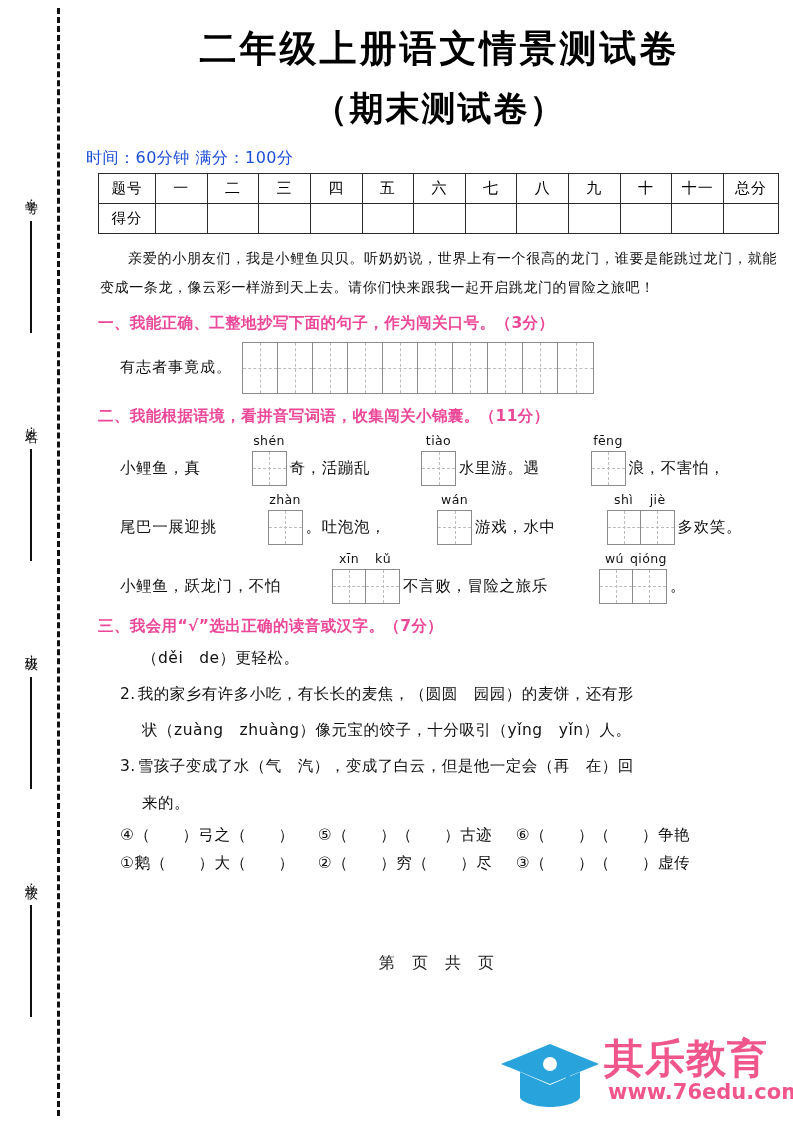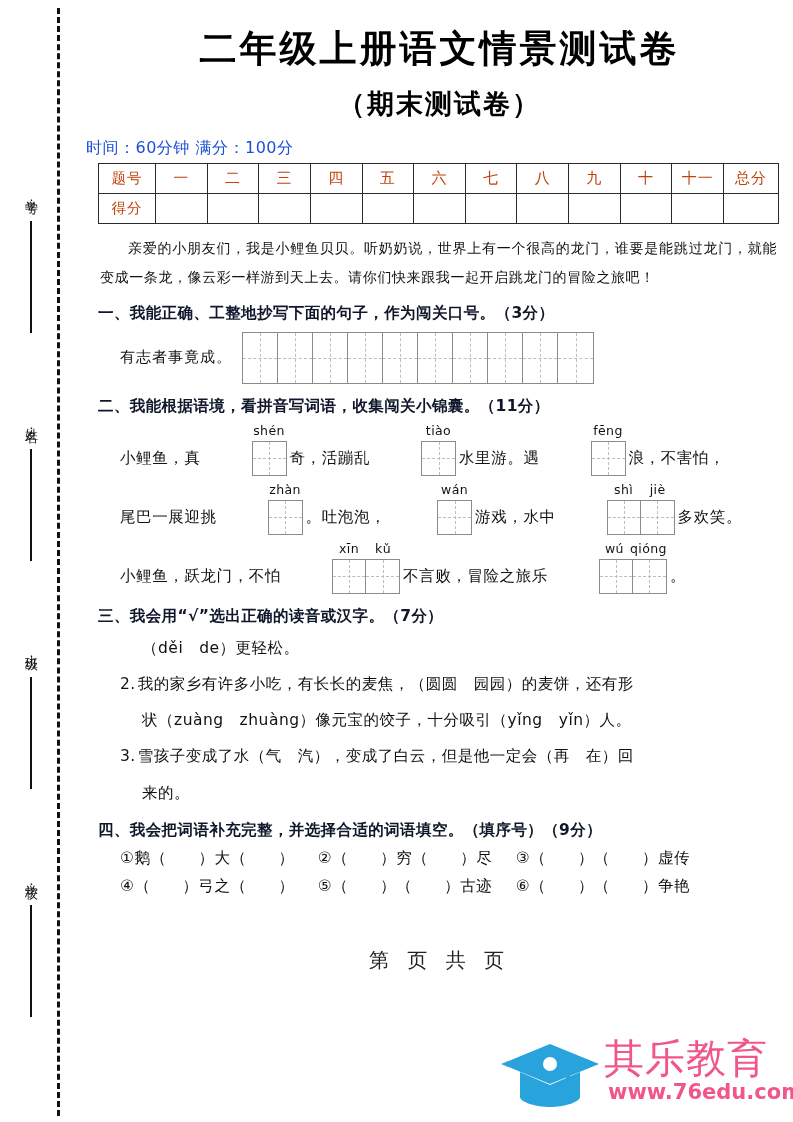--- a/index.html
+++ b/index.html
@@ -62,21 +62,21 @@
     text-align: center;
     font-size: 37px;
     font-weight: 700;
     letter-spacing: 3px;
     line-height: 1.25;
     color: #000;
   }
   #title-sub {
     margin: 14px 0 0 0;
     text-align: center;
-    font-size: 27px;
+    font-size: 34px;
     font-weight: 700;
     letter-spacing: 2px;
     color: #000;
   }
   #exam-meta {
     margin: 16px 30px 4px 0;
     text-align: left;
     font-size: 16px;
     letter-spacing: 0.5px;
     color: #1d4ed8;
@@ -89,41 +89,41 @@
     border-collapse: collapse;
     table-layout: fixed;
   }
   table#score-table td {
     border: 1px solid #2b2b2b;
     height: 27px;
     text-align: center;
     vertical-align: middle;
     font-size: 15px;
     letter-spacing: 1px;
-    color: #c2410c;
+    color: #000000;
   }
   table#score-table td.rowhead { width: 54px; font-size: 14.5px; }
   table#score-table td.total { width: 52px; }
 
   
   .para {
     margin: 10px 16px 0 14px;
     font-size: 14px;
     line-height: 2.02;
     text-indent: 2em;
     text-align: justify;
     letter-spacing: 0.6px;
     color: #111;
   }
   .qhead {
     margin: 12px 0 0 12px;
     font-size: 15.5px;
     font-weight: 700;
     letter-spacing: 0.4px;
-    color: #0f172a;
+    color: #ec4899;
   }
   .qline {
     margin: 6px 0 0 34px;
     font-size: 15.5px;
     line-height: 1.95;
     letter-spacing: 0.5px;
     color: #111;
   }
   .qline .num { margin-right: 2px; }
   .indent2 { margin-left: 56px; }
@@ -210,39 +210,39 @@
   
   #watermark {
     position: absolute;
     left: 498px; top: 1036px;
     width: 290px; height: 74px;
     pointer-events: none;
   }
   #wm-logo { position: absolute; left: 0; top: 4px; }
   #wm-brand {
     position: absolute; left: 106px; top: 0;
-    font-size: 40px; font-weight: 400;
+    font-size: 40px; font-weight: 700;
     color: #f0568c;
     letter-spacing: 1px;
     line-height: 44px;
     white-space: nowrap;
   }
   #wm-url {
     position: absolute; left: 110px; top: 44px;
     font-size: 21px; font-weight: 700;
     color: #f0568c;
     letter-spacing: 0px;
     white-space: nowrap;
   }
 
   #footer {
     position: absolute;
     left: 0; right: 0; bottom: 16px;
     text-align: center;
-    font-size: 20px;
+    font-size: 16px;
     letter-spacing: 6px;
     color: #222;
   }
 </style>
 </head>
 <body>
 
 <div id="seal-margin">
   <div class="seal-dash"></div>
 
@@ -421,30 +421,29 @@
   <div class="qline indent2">（děi　de）更轻松。</div>
   <div class="qline">
     <span class="num">2.</span><span>我的家乡有许多小吃，有长长的麦焦，（圆圆　园园）的麦饼，还有形</span>
   </div>
   <div class="qline indent2">状（zuàng　zhuàng）像元宝的饺子，十分吸引（yǐng　yǐn）人。</div>
   <div class="qline">
     <span class="num">3.</span><span>雪孩子变成了水（气　汽），变成了白云，但是他一定会（再　在）回</span>
   </div>
   <div class="qline indent2">来的。</div>
 
-  <div class="qhead">四、我会把词语补充完整，并选择合适的词语填空。（填序号）（9分）</div>
+  <div class="fillrow">
+    <span class="item"><span>④</span><span>（　　）弓之（　　）</span></span>
+    <span class="item"><span>⑤</span><span>（　　）（　　）古迹</span></span>
+    <span class="item"><span>⑥</span><span>（　　）（　　）争艳</span></span>
+  </div>
   <div class="fillrow">
     <span class="item"><span>①</span><span>鹅（　　）大（　　）</span></span>
     <span class="item"><span>②</span><span>（　　）穷（　　）尽</span></span>
     <span class="item"><span>③</span><span>（　　）（　　）虚传</span></span>
-  </div>
-  <div class="fillrow">
-    <span class="item"><span>④</span><span>（　　）弓之（　　）</span></span>
-    <span class="item"><span>⑤</span><span>（　　）（　　）古迹</span></span>
-    <span class="item"><span>⑥</span><span>（　　）（　　）争艳</span></span>
   </div>
 
   <div id="footer">第 页 共 页</div>
 </div>
 
 <div id="watermark">
   <svg id="wm-logo" width="104" height="70" viewBox="0 0 104 70">
     <polygon points="52,4 101,24 52,44 3,24" fill="#29a3dc"></polygon>
     <path d="M22,32 L22,57 C22,62 38,67 52,67 C66,67 82,62 82,57 L82,32 L52,45 Z" fill="#29a3dc"></path>
     <rect x="68" y="26" width="4" height="24" fill="#29a3dc"></rect>

